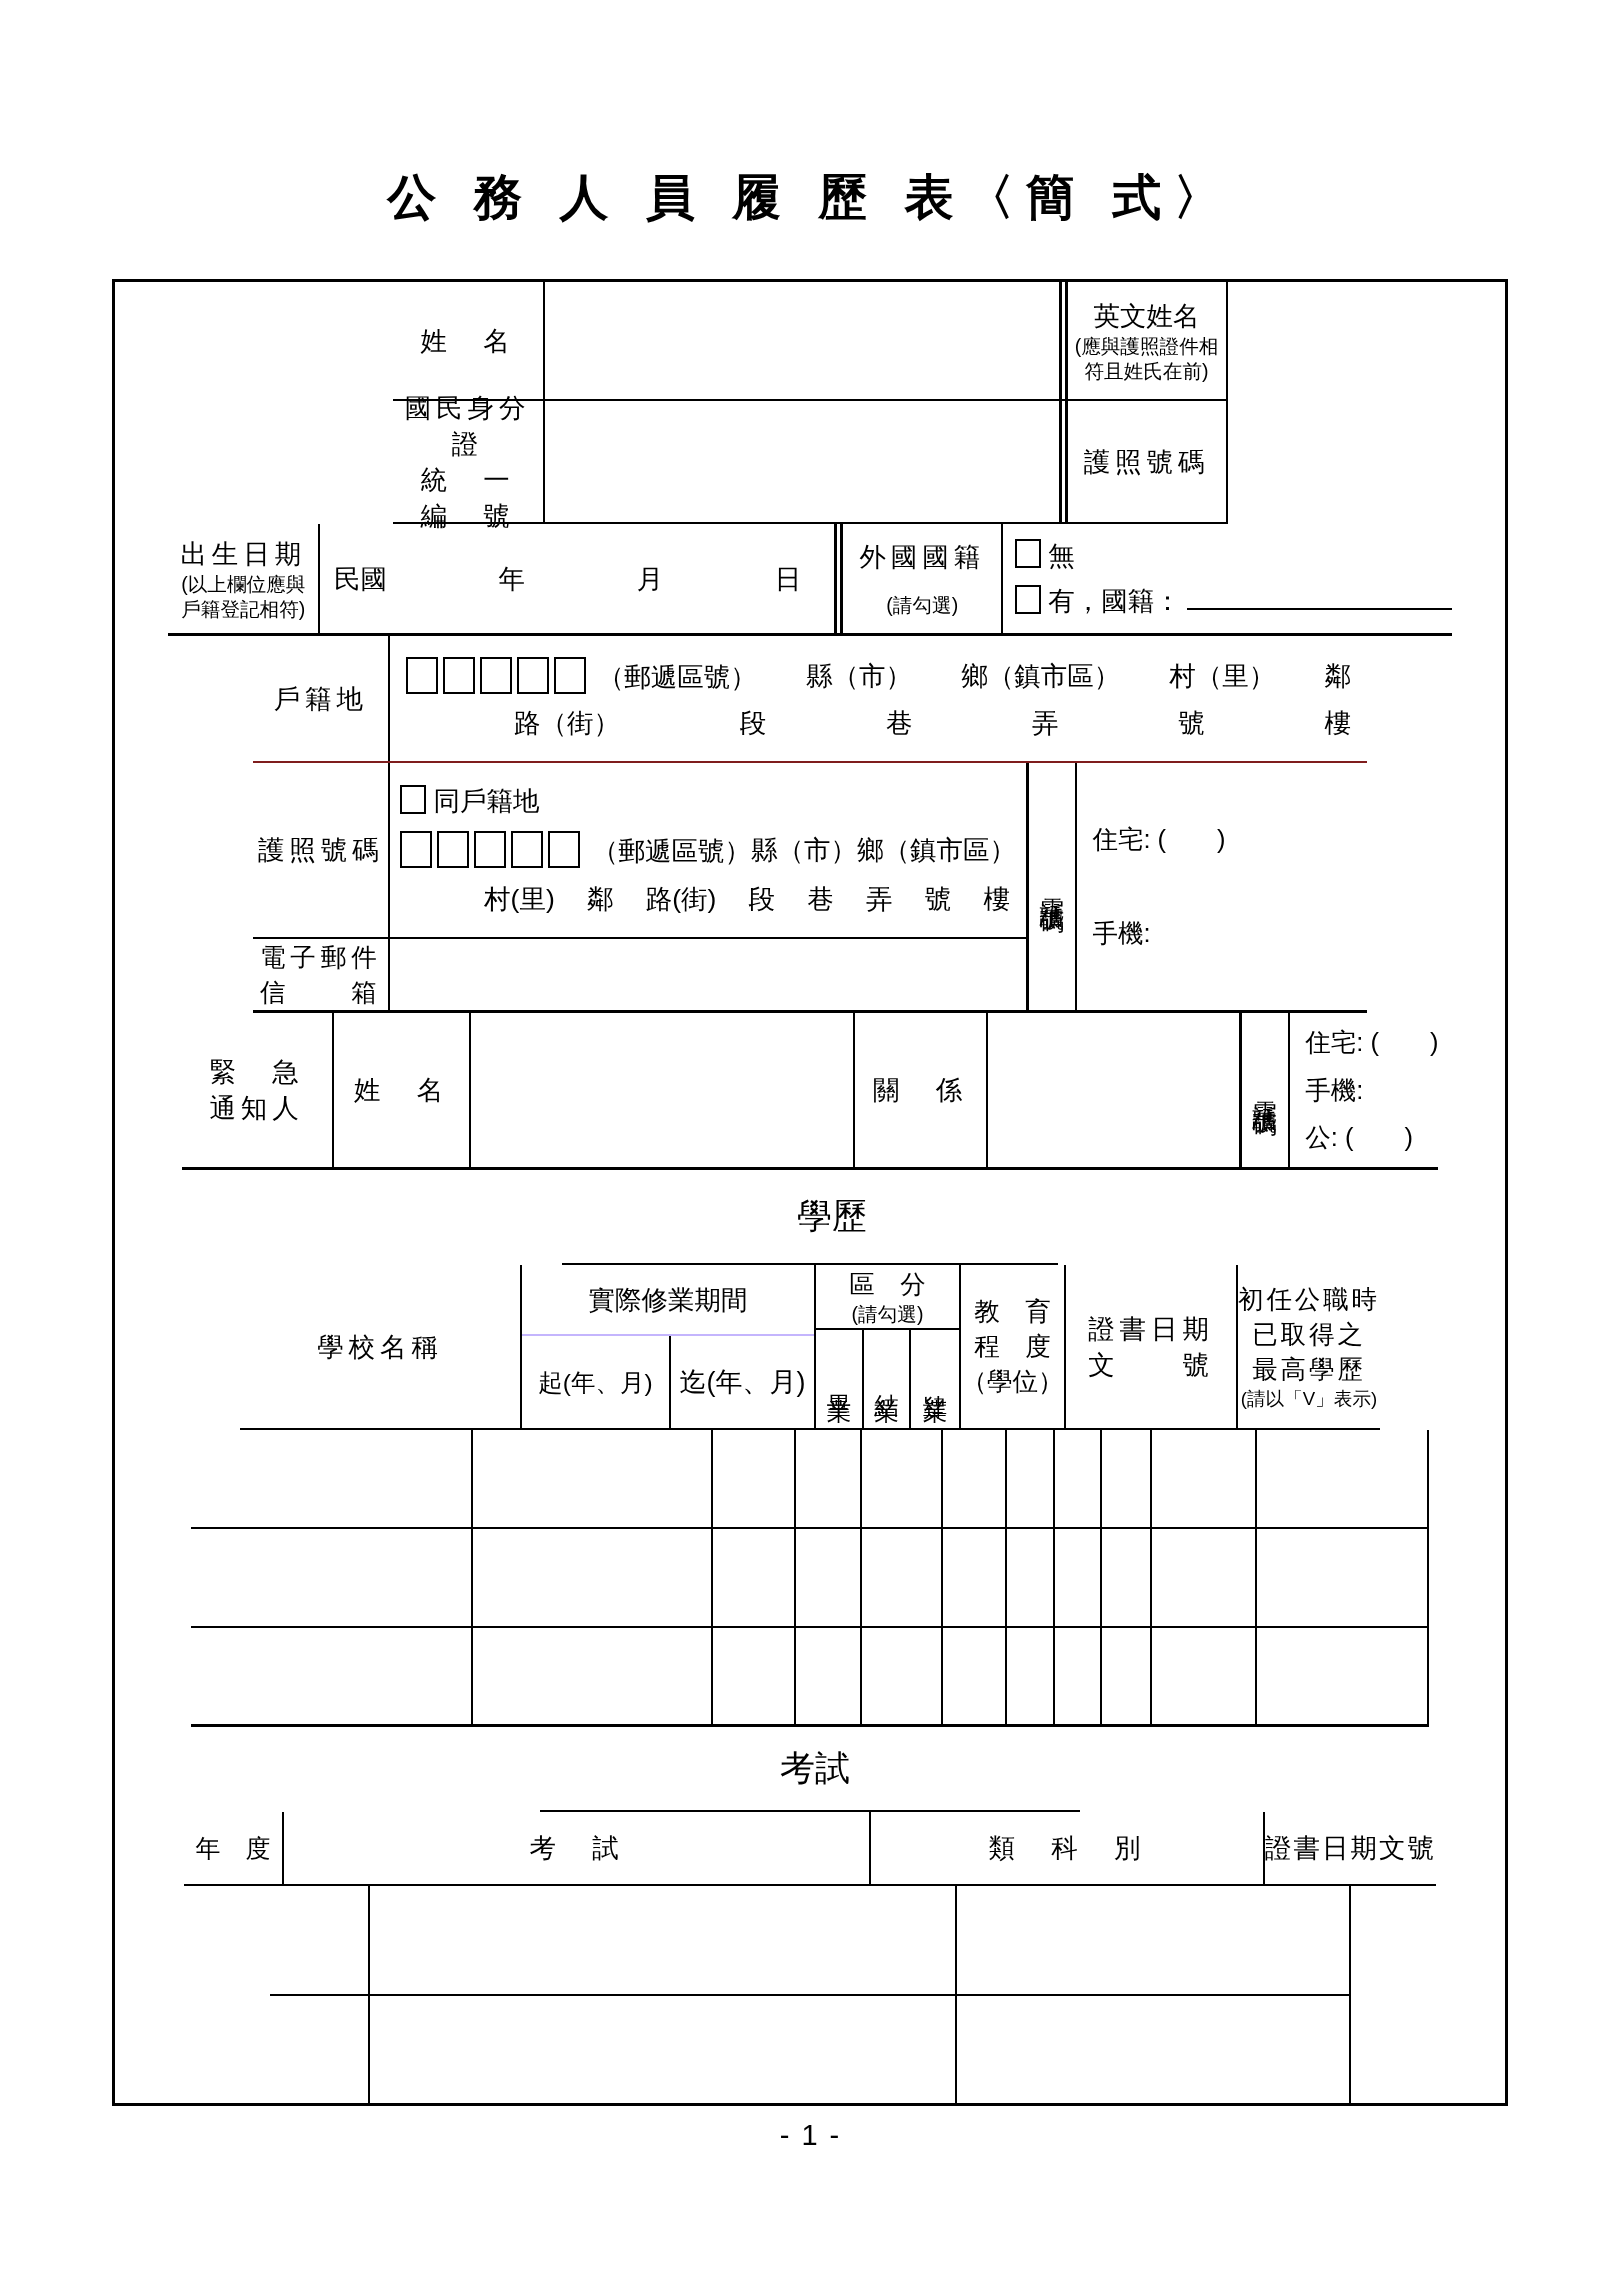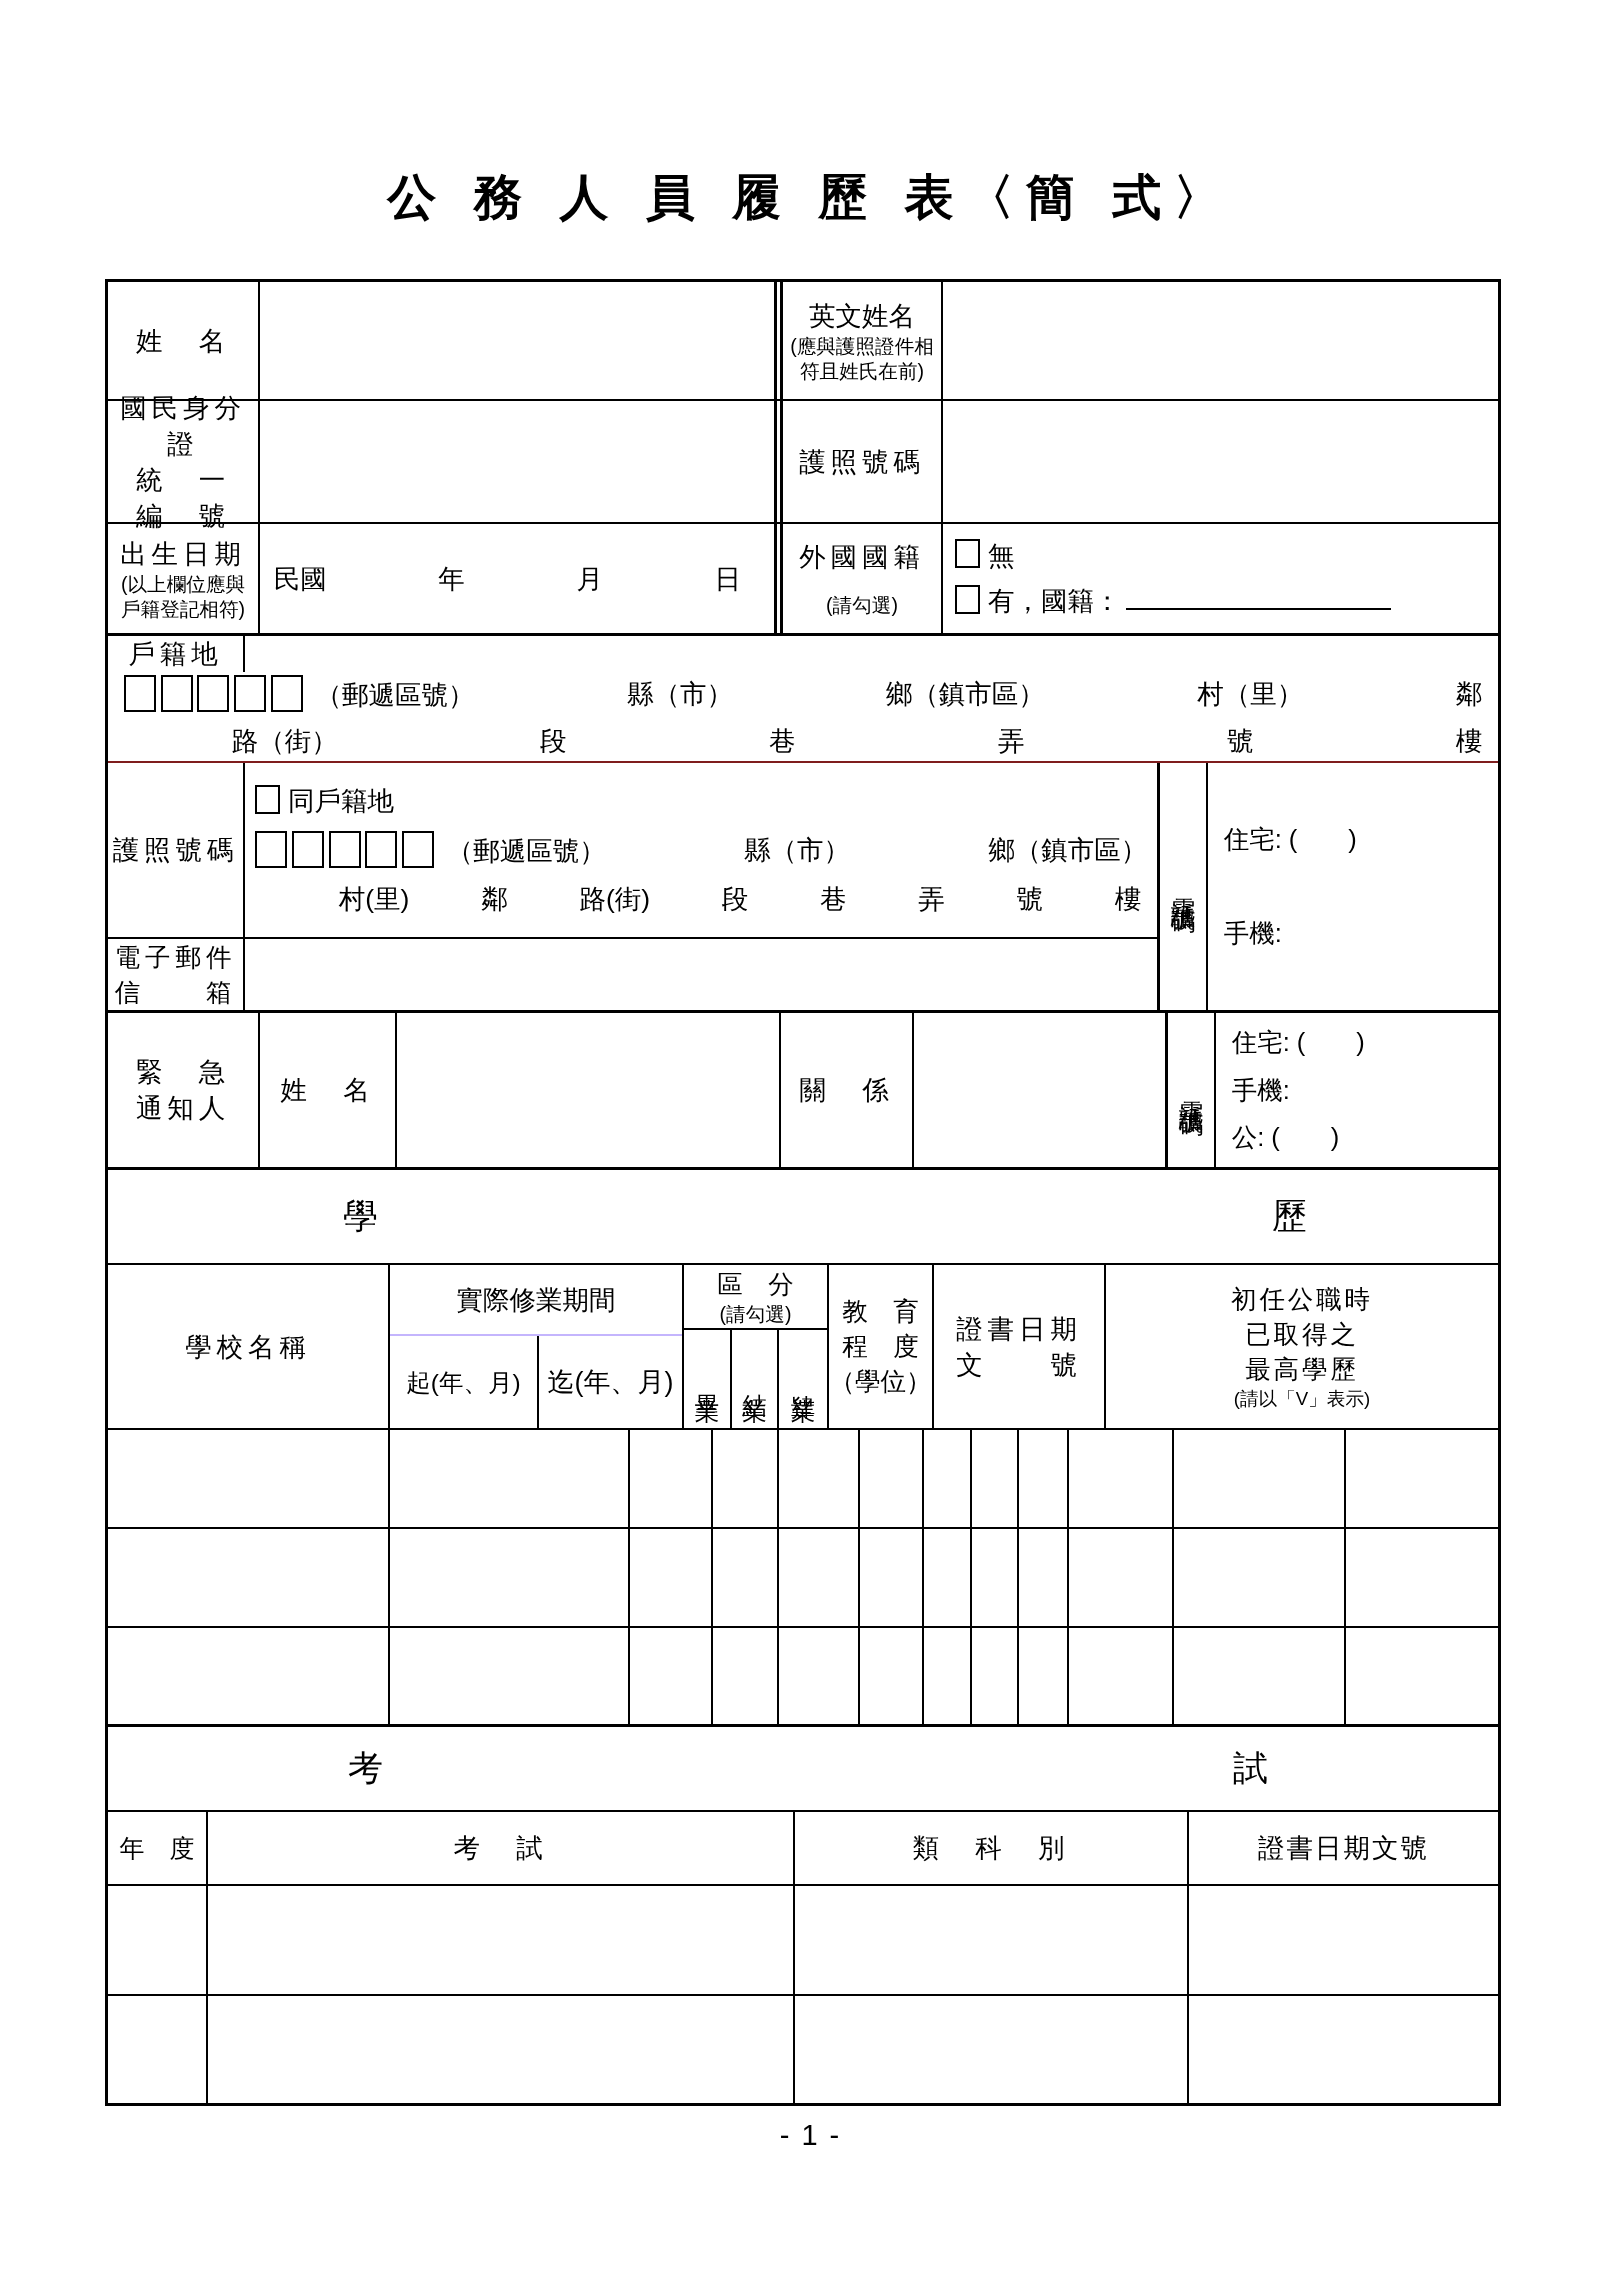--- a/index.html
+++ b/index.html
@@ -11,27 +11,28 @@
     color: #000;
     font-family: Liberation Sans, sans-serif;
   }
   .title {
     position: absolute; top: 165px; left: 0; width: 100%;
     text-align: center;
     font-size: 49px; font-weight: bold; letter-spacing: 11.8px;
     white-space: nowrap;
   }
   .form {
-    position: absolute; left: 105px; top: 279px; width: 1396px;
+    position: absolute; left: 112px; top: 279px; width: 1396px;
     border: 3.9px solid #000;
     display: flex; flex-direction: column;
     font-size: 26.5px;
+    align-items: center;
   }
   .row { display: flex; border-bottom: 2.9px solid #000; align-items: stretch; }
-  .bb2 { border-bottom: 4px solid #7f1d1d; flex-direction: column; }
+  .bb2 { border-bottom: 4px solid #7f1d1d; }
   .bb4 { border-bottom: 3.9px solid #000; }
   .bb0 { border-bottom: none; }
   .c {
     border-right: 2px solid #000;
     display: flex; align-items: center; justify-content: center;
     text-align: center; flex-direction: column;
   }
   .c.last, .c:last-child { border-right: none; }
   .nr { border-right: none !important; }
   .dbl { border-left: 9.8px double #000; }

